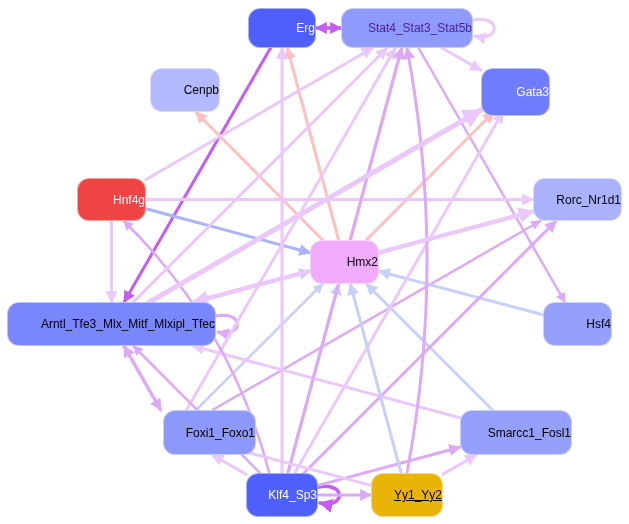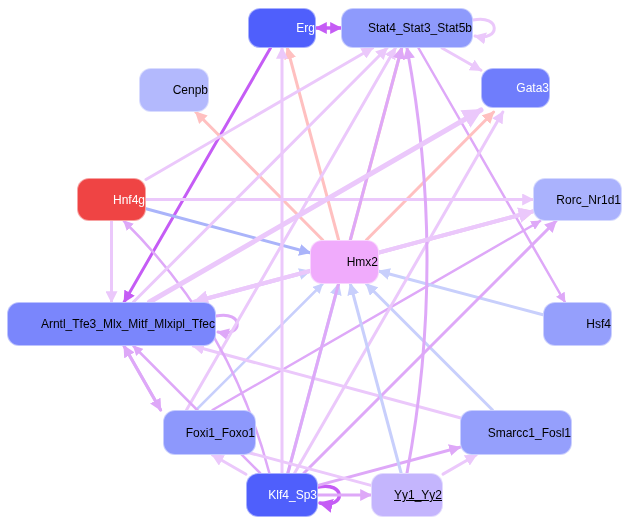--- a/index.html
+++ b/index.html
@@ -81,27 +81,27 @@
       <path fill="none" stroke="#ebc8fb" stroke-width="3" stroke-linecap="round" marker-end="url(#arr-light_purple)" d="M133.46283783783784,302 L387.0337837837838,48"></path>
       <path fill="none" stroke="#ebc8fb" stroke-width="4" stroke-linecap="round" marker-end="url(#arr-light_purple)" d="M533,211.38894849785407 L193.8453815261044,302"></path>
       <path fill="none" stroke="#ebc8fb" stroke-width="3" stroke-linecap="round" marker-end="url(#arr-light_purple)" d="M146,179.4771573604061 L372.5393586005831,48"></path>
     </g>
 </svg>
 
 <div id="nodes">
   <div class="node" style="left: 248px; top: 8px; width: 68px; height: 40px; background: rgb(79, 95, 252); color: rgb(255, 255, 255);">
       <span>Erg</span>
     </div>
-  <div class="node" style="left: 341px; top: 8px; width: 132px; height: 40px; background: rgb(142, 154, 252); color: #000000;">
+  <div class="node" style="left: 341px; top: 8px; width: 132px; height: 40px; background: rgb(142, 154, 252); color: #4c1d95;">
       <span>Stat4_Stat3_Stat5b</span>
     </div>
-  <div class="node" style="left: 139px; top: 68px; width: 70px; height: 44px; background: rgb(179, 185, 253); color: rgb(0, 0, 0);">
+  <div class="node" style="left: 150px; top: 68px; width: 70px; height: 44px; background: rgb(179, 185, 253); color: rgb(0, 0, 0);">
       <span>Cenpb</span>
     </div>
-  <div class="node" style="left: 481px; top: 68px; width: 69px; height: 40px; background: rgb(111, 125, 252); color: rgb(255, 255, 255);">
+  <div class="node" style="left: 481px; top: 68px; width: 69px; height: 48px; background: rgb(111, 125, 252); color: rgb(255, 255, 255);">
       <span>Gata3</span>
     </div>
   <div class="node" style="left: 77px; top: 178px; width: 69px; height: 43px; background: #ef4444; color: rgb(255, 255, 255);">
       <span>Hnf4g</span>
     </div>
   <div class="node" style="left: 533px; top: 178px; width: 89px; height: 43px; background: rgb(170, 178, 253); color: rgb(0, 0, 0);">
       <span>Rorc_Nr1d1</span>
     </div>
   <div class="node" style="left: 310px; top: 240px; width: 69px; height: 44px; background: #f0abfc; color: rgb(0, 0, 0);">
       <span>Hmx2</span>
@@ -114,16 +114,16 @@
     </div>
   <div class="node" style="left: 127px; top: 410px; width: 93px; height: 45px; background: rgb(141, 152, 252); color: rgb(0, 0, 0); margin-left: 36px;">
       <span>Foxi1_Foxo1</span>
     </div>
   <div class="node" style="left: 460px; top: 410px; width: 112px; height: 45px; background: rgb(149, 159, 252); color: rgb(0, 0, 0);">
       <span>Smarcc1_Fosl1</span>
     </div>
   <div class="node" style="left: 246px; top: 473px; width: 72px; height: 44px; background: rgb(79, 95, 252); color: rgb(255, 255, 255);">
       <span>Klf4_Sp3</span>
     </div>
-  <div class="node" style="left: 371px; top: 473px; width: 72px; height: 44px; background: #c4b5fd; color: rgb(0, 0, 0); text-decoration: underline;">
+  <div class="node" style="left: 371px; top: 473px; width: 72px; height: 44px; background: #eab308; color: rgb(0, 0, 0); text-decoration: underline;">
       <span>Yy1_Yy2</span>
     </div>
 </div>
 
 </body></html>

